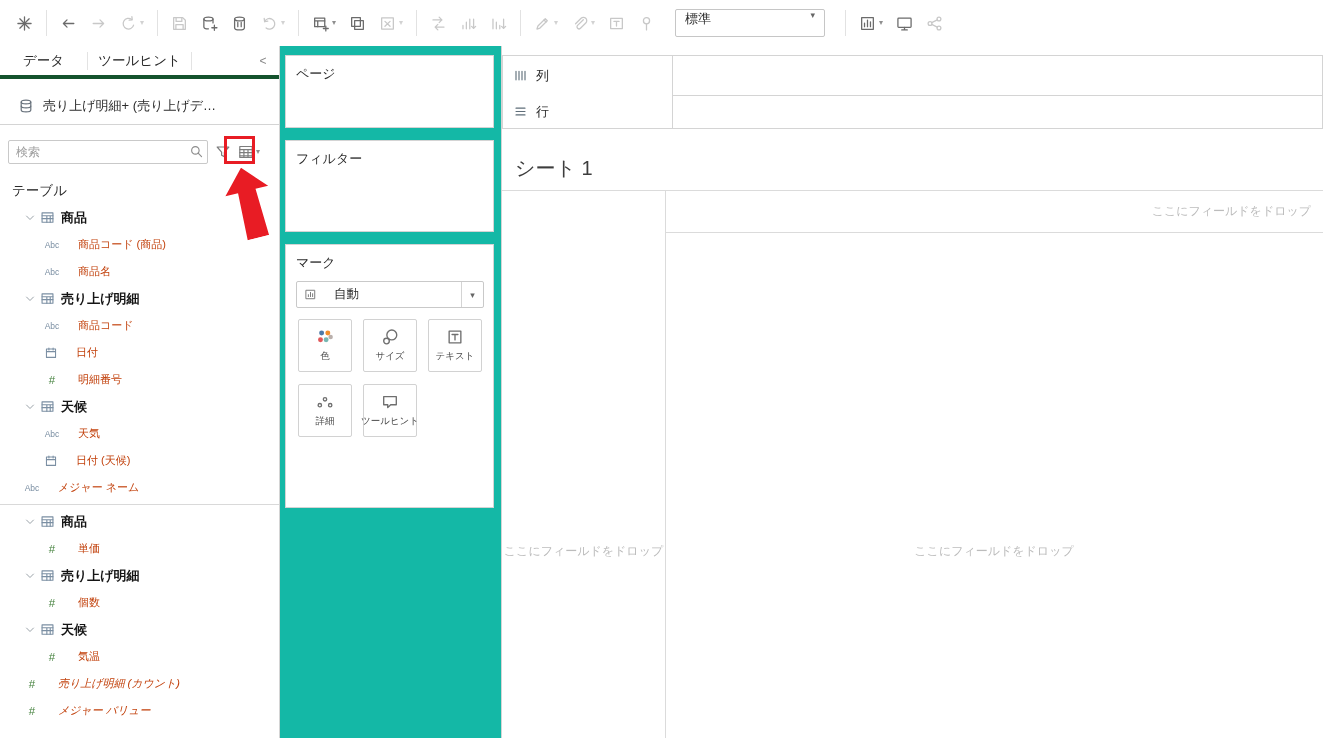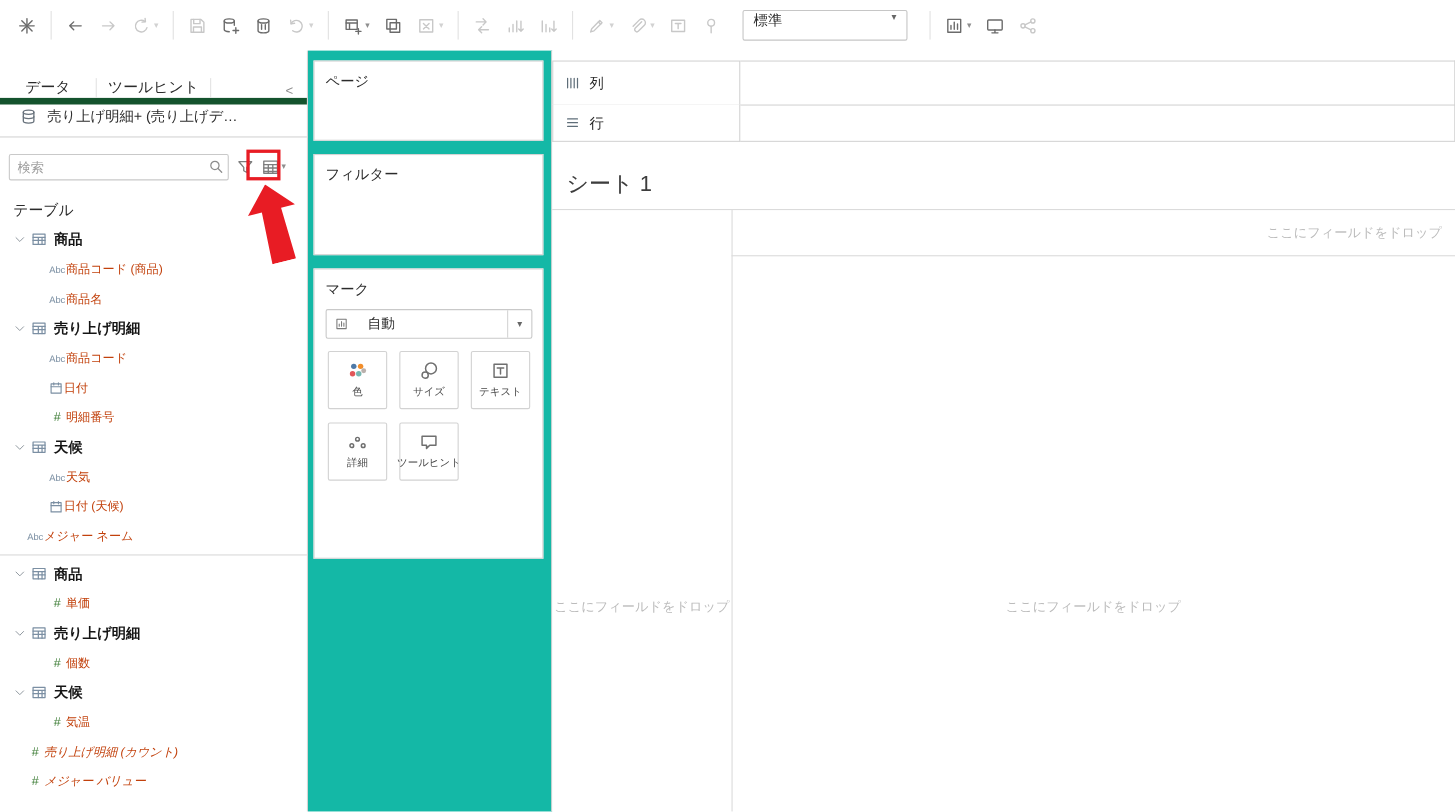--- a/index.html
+++ b/index.html
@@ -18,41 +18,41 @@
   .tb-btn .icon{width:17px;height:17px}
   .tb-btn.disabled{color:#c8c8c8}
   .tb-caret{font-size:8px;color:#8f8f8f;line-height:1}
   .tb-btn.disabled .tb-caret{color:#d2d2d2}
   .tb-sep{width:1px;height:26px;background:#e2e2e2;flex:none}
   .fit-combo{display:inline-flex;align-items:flex-start;justify-content:space-between;width:150px;height:28px;border:1px solid #c6c6c6;border-radius:2px;padding:0 9px;color:#2b2b2b;margin:0 7px;cursor:pointer;font-size:13px}
   .fit-caret{font-size:9px;color:#666}
 
   
   .sidebar{position:absolute;left:0;top:46px;width:280px;bottom:0;border-right:1px solid #d4d4d4;background:#fff}
-  .tabbar{position:absolute;left:0;top:16px;width:100%;height:33px;border-bottom:6px solid #14532d;display:flex;align-items:flex-end}
+  .tabbar{position:absolute;left:0;top:0;width:100%;height:33px;border-bottom:4px solid #14532d;display:flex;align-items:center}
   .tab{display:flex;align-items:center;justify-content:center;font-size:13.5px;color:#2b2b2b;cursor:pointer}
   .tab-data{width:88px;border-right:1px solid #e3e3e3}
   .tab-analytics{width:104px;border-right:1px solid #e3e3e3}
   .tab-collapse{margin-left:auto;width:32px;display:flex;align-items:center;justify-content:center;color:#8a8a8a;font-size:12px;cursor:pointer}
   .ds-row{position:absolute;left:0;top:41px;width:100%;height:38px;border-bottom:1px solid #d4d4d4;display:flex;align-items:center;padding-left:18px;gap:9px;cursor:pointer}
   .ds-row .icon{color:#68727c}
   .ds-name{font-size:13px;color:#2b2b2b;white-space:nowrap;overflow:hidden}
   .search-row{position:absolute;left:8px;top:94px;width:266px;height:24px;display:flex;align-items:center}
   .search-box{position:relative;width:200px;height:24px}
   .search-box input{width:100%;height:100%;border:1px solid #c9c9c9;border-radius:2px;padding:0 24px 0 7px;font:12px "Liberation Sans","DejaVu Sans",sans-serif;color:#333;outline:none}
   .search-box input::placeholder{color:#9d9d9d}
   .search-mag{position:absolute;right:4px;top:4px;color:#8d8d8d;width:15px;height:15px}
   .side-tool{margin-left:7px;color:#7d7d7d;cursor:pointer;display:inline-flex;align-items:center;gap:2px}
   .mini-caret{font-size:8px;color:#8f8f8f;line-height:1}
   .tables-heading{position:absolute;left:12px;top:136px;font-size:13.5px;color:#2b2b2b}
   .tree{position:absolute;left:0;top:158px;right:0}
   .tree-row{height:27px;display:flex;align-items:center;cursor:pointer}
-  .table-row{padding-left:12px;gap:4px}
+  .table-row{padding-left:24px;gap:4px}
   .tbl-label{font-weight:700;color:#151515;margin-left:2px;font-size:13px}
-  .field-row{gap:0}
+  .field-row{gap:18px}
   .field-row.indent1{padding-left:44px}
   .field-row.indent0{padding-left:24px}
   .field-label{color:#c2410c;font-size:11px;white-space:nowrap}
   .tree-row.italic .field-label{font-style:italic}
   .tree-divider{height:1px;background:#d9d9d9;margin:3px 0}
   .icon.chev{width:12px;height:12px;color:#8f979e}
   .icon[data-name="table-icon"]{color:#7b8fa3;width:15px;height:15px}
   .icon[data-name="text-type-icon"] .txt{font-size:8.5px;color:#7b8fa3}
   .icon[data-name="date-type-icon"]{color:#7b8fa3;width:14px;height:14px}
   .icon[data-name="number-type-icon"] .txt{font-size:11.5px;color:#45823e;font-style:normal}

